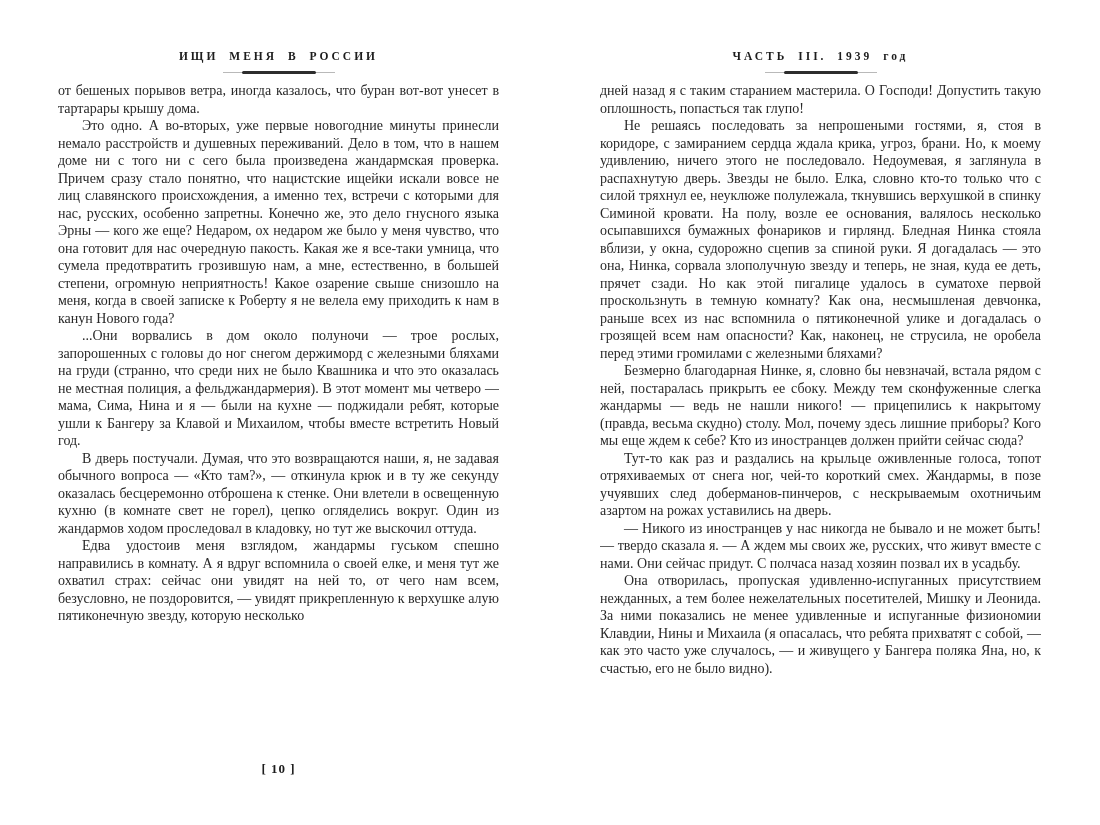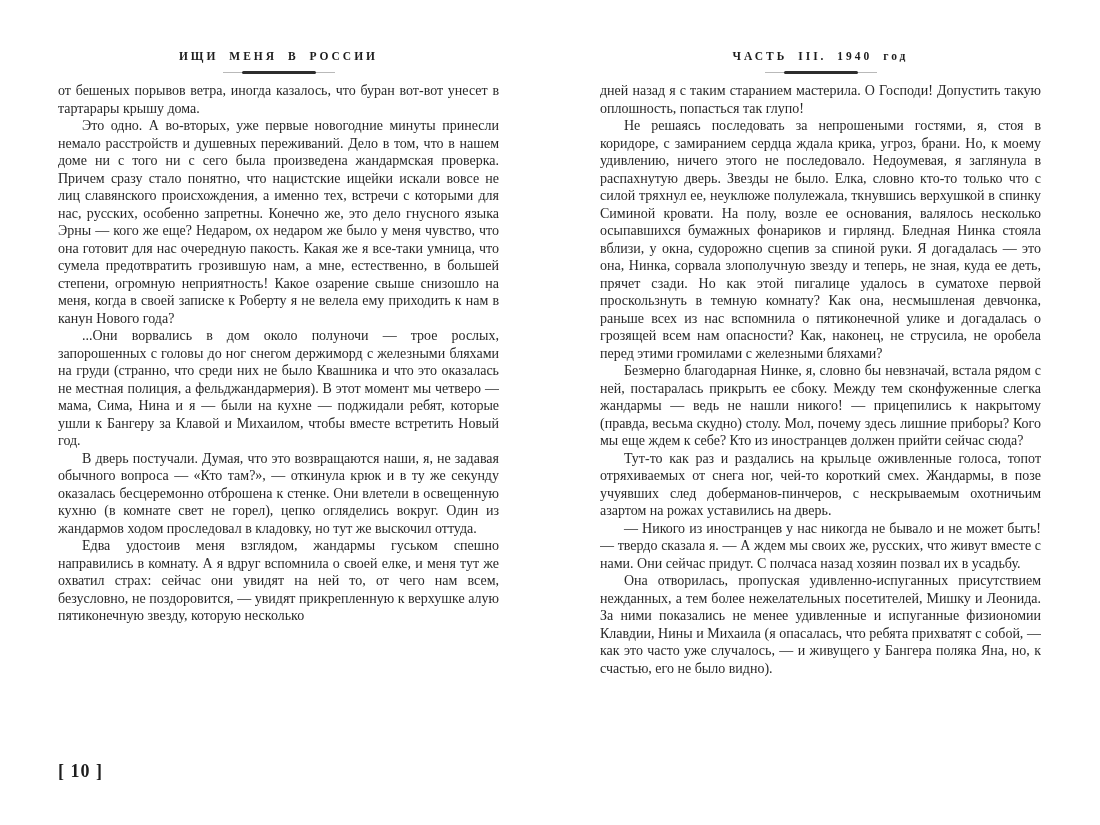--- a/index.html
+++ b/index.html
@@ -27,21 +27,21 @@
     position: absolute; top: 75px; left: 0;
     width: 441px; height: 684px; overflow: hidden;
     font-size: 14px; line-height: 17.5px; color: #282828;
     text-align: justify;
   }
   .para { margin: 0; }
   .para.indent { text-indent: 24px; }
 
   .folio {
     position: absolute; top: 754px; left: 0; right: 0;
-    font-size: 18px; font-weight: bold;
+    text-align: center; font-size: 13px; font-weight: bold;
     color: #1d1d1d; letter-spacing: 1px; white-space: pre;
   }
 </style>
 </head>
 <body>
 
 <div class="spread">
 
   <div class="page left">
     <div class="running-head">
@@ -56,21 +56,21 @@
         <p class="para indent">Это одно. А во-вторых, уже первые новогодние минуты принесли немало расстройств и душевных переживаний. Дело в том, что в нашем доме ни с того ни с сего была произведена жандармская проверка. Причем сразу стало понятно, что нацистские ищейки искали вовсе не лиц славянского происхождения, а именно тех, встречи с которыми для нас, русских, особенно запретны. Конечно же, это дело гнусного языка Эрны — кого же еще? Недаром, ох недаром же было у меня чувство, что она готовит для нас очередную пакость. Какая же я все-таки умница, что сумела предотвратить грозившую нам, а мне, естественно, в большей степени, огромную неприятность! Какое озарение свыше снизошло на меня, когда в своей записке к Роберту я не велела ему приходить к нам в канун Нового года?</p>
         <p class="para indent">...Они ворвались в дом около полуночи — трое рослых, запорошенных с головы до ног снегом держиморд с железными бляхами на груди (странно, что среди них не было Квашника и что это оказалась не местная полиция, а фельджандармерия). В этот момент мы четверо — мама, Сима, Нина и я — были на кухне — поджидали ребят, которые ушли к Бангеру за Клавой и Михаилом, чтобы вместе встретить Новый год.</p>
         <p class="para indent">В дверь постучали. Думая, что это возвращаются наши, я, не задавая обычного вопроса — «Кто там?», — откинула крюк и в ту же секунду оказалась бесцеремонно отброшена к стенке. Они влетели в освещенную кухню (в комнате свет не горел), цепко огляделись вокруг. Один из жандармов ходом проследовал в кладовку, но тут же выскочил оттуда.</p>
         <p class="para indent">Едва удостоив меня взглядом, жандармы гуськом спешно направились в комнату. А я вдруг вспомнила о своей елке, и меня тут же охватил страх: сейчас они увидят на ней то, от чего нам всем, безусловно, не поздоровится, — увидят прикрепленную к верхушке алую пятиконечную звезду, которую несколько</p>
       </div>
     <div class="folio">[ 10 ]</div>
   </div>
 
   <div class="page right">
     <div class="running-head">
-      <span class="head-text">ЧАСТЬ III. 1940 год</span>
+      <span class="head-text">ЧАСТЬ III. 1939 год</span>
       <div class="divider">
         <div class="thin"></div>
         <div class="thick"></div>
       </div>
     </div>
     <div class="page-body">
         <p class="para">дней назад я с таким старанием мастерила. О Господи! Допустить такую оплошность, попасться так глупо!</p>
         <p class="para indent">Не решаясь последовать за непрошеными гостями, я, стоя в коридоре, с замиранием сердца ждала крика, угроз, брани. Но, к моему удивлению, ничего этого не последовало. Недоумевая, я заглянула в распахнутую дверь. Звезды не было. Елка, словно кто-то только что с силой тряхнул ее, неуклюже полулежала, ткнувшись верхушкой в спинку Симиной кровати. На полу, возле ее основания, валялось несколько осыпавшихся бумажных фонариков и гирлянд. Бледная Нинка стояла вблизи, у окна, судорожно сцепив за спиной руки. Я догадалась — это она, Нинка, сорвала злополучную звезду и теперь, не зная, куда ее деть, прячет сзади. Но как этой пигалице удалось в суматохе первой проскользнуть в темную комнату? Как она, несмышленая девчонка, раньше всех из нас вспомнила о пятиконечной улике и догадалась о грозящей всем нам опасности? Как, наконец, не струсила, не оробела перед этими громилами с железными бляхами?</p>
         <p class="para indent">Безмерно благодарная Нинке, я, словно бы невзначай, встала рядом с ней, постаралась прикрыть ее сбоку. Между тем сконфуженные слегка жандармы — ведь не нашли никого! — прицепились к накрытому (правда, весьма скудно) столу. Мол, почему здесь лишние приборы? Кого мы еще ждем к себе? Кто из иностранцев должен прийти сейчас сюда?</p>
         <p class="para indent">Тут-то как раз и раздались на крыльце оживленные голоса, топот отряхиваемых от снега ног, чей-то короткий смех. Жандармы, в позе учуявших след доберманов-пинчеров, с нескрываемым охотничьим азартом на рожах уставились на дверь.</p>

